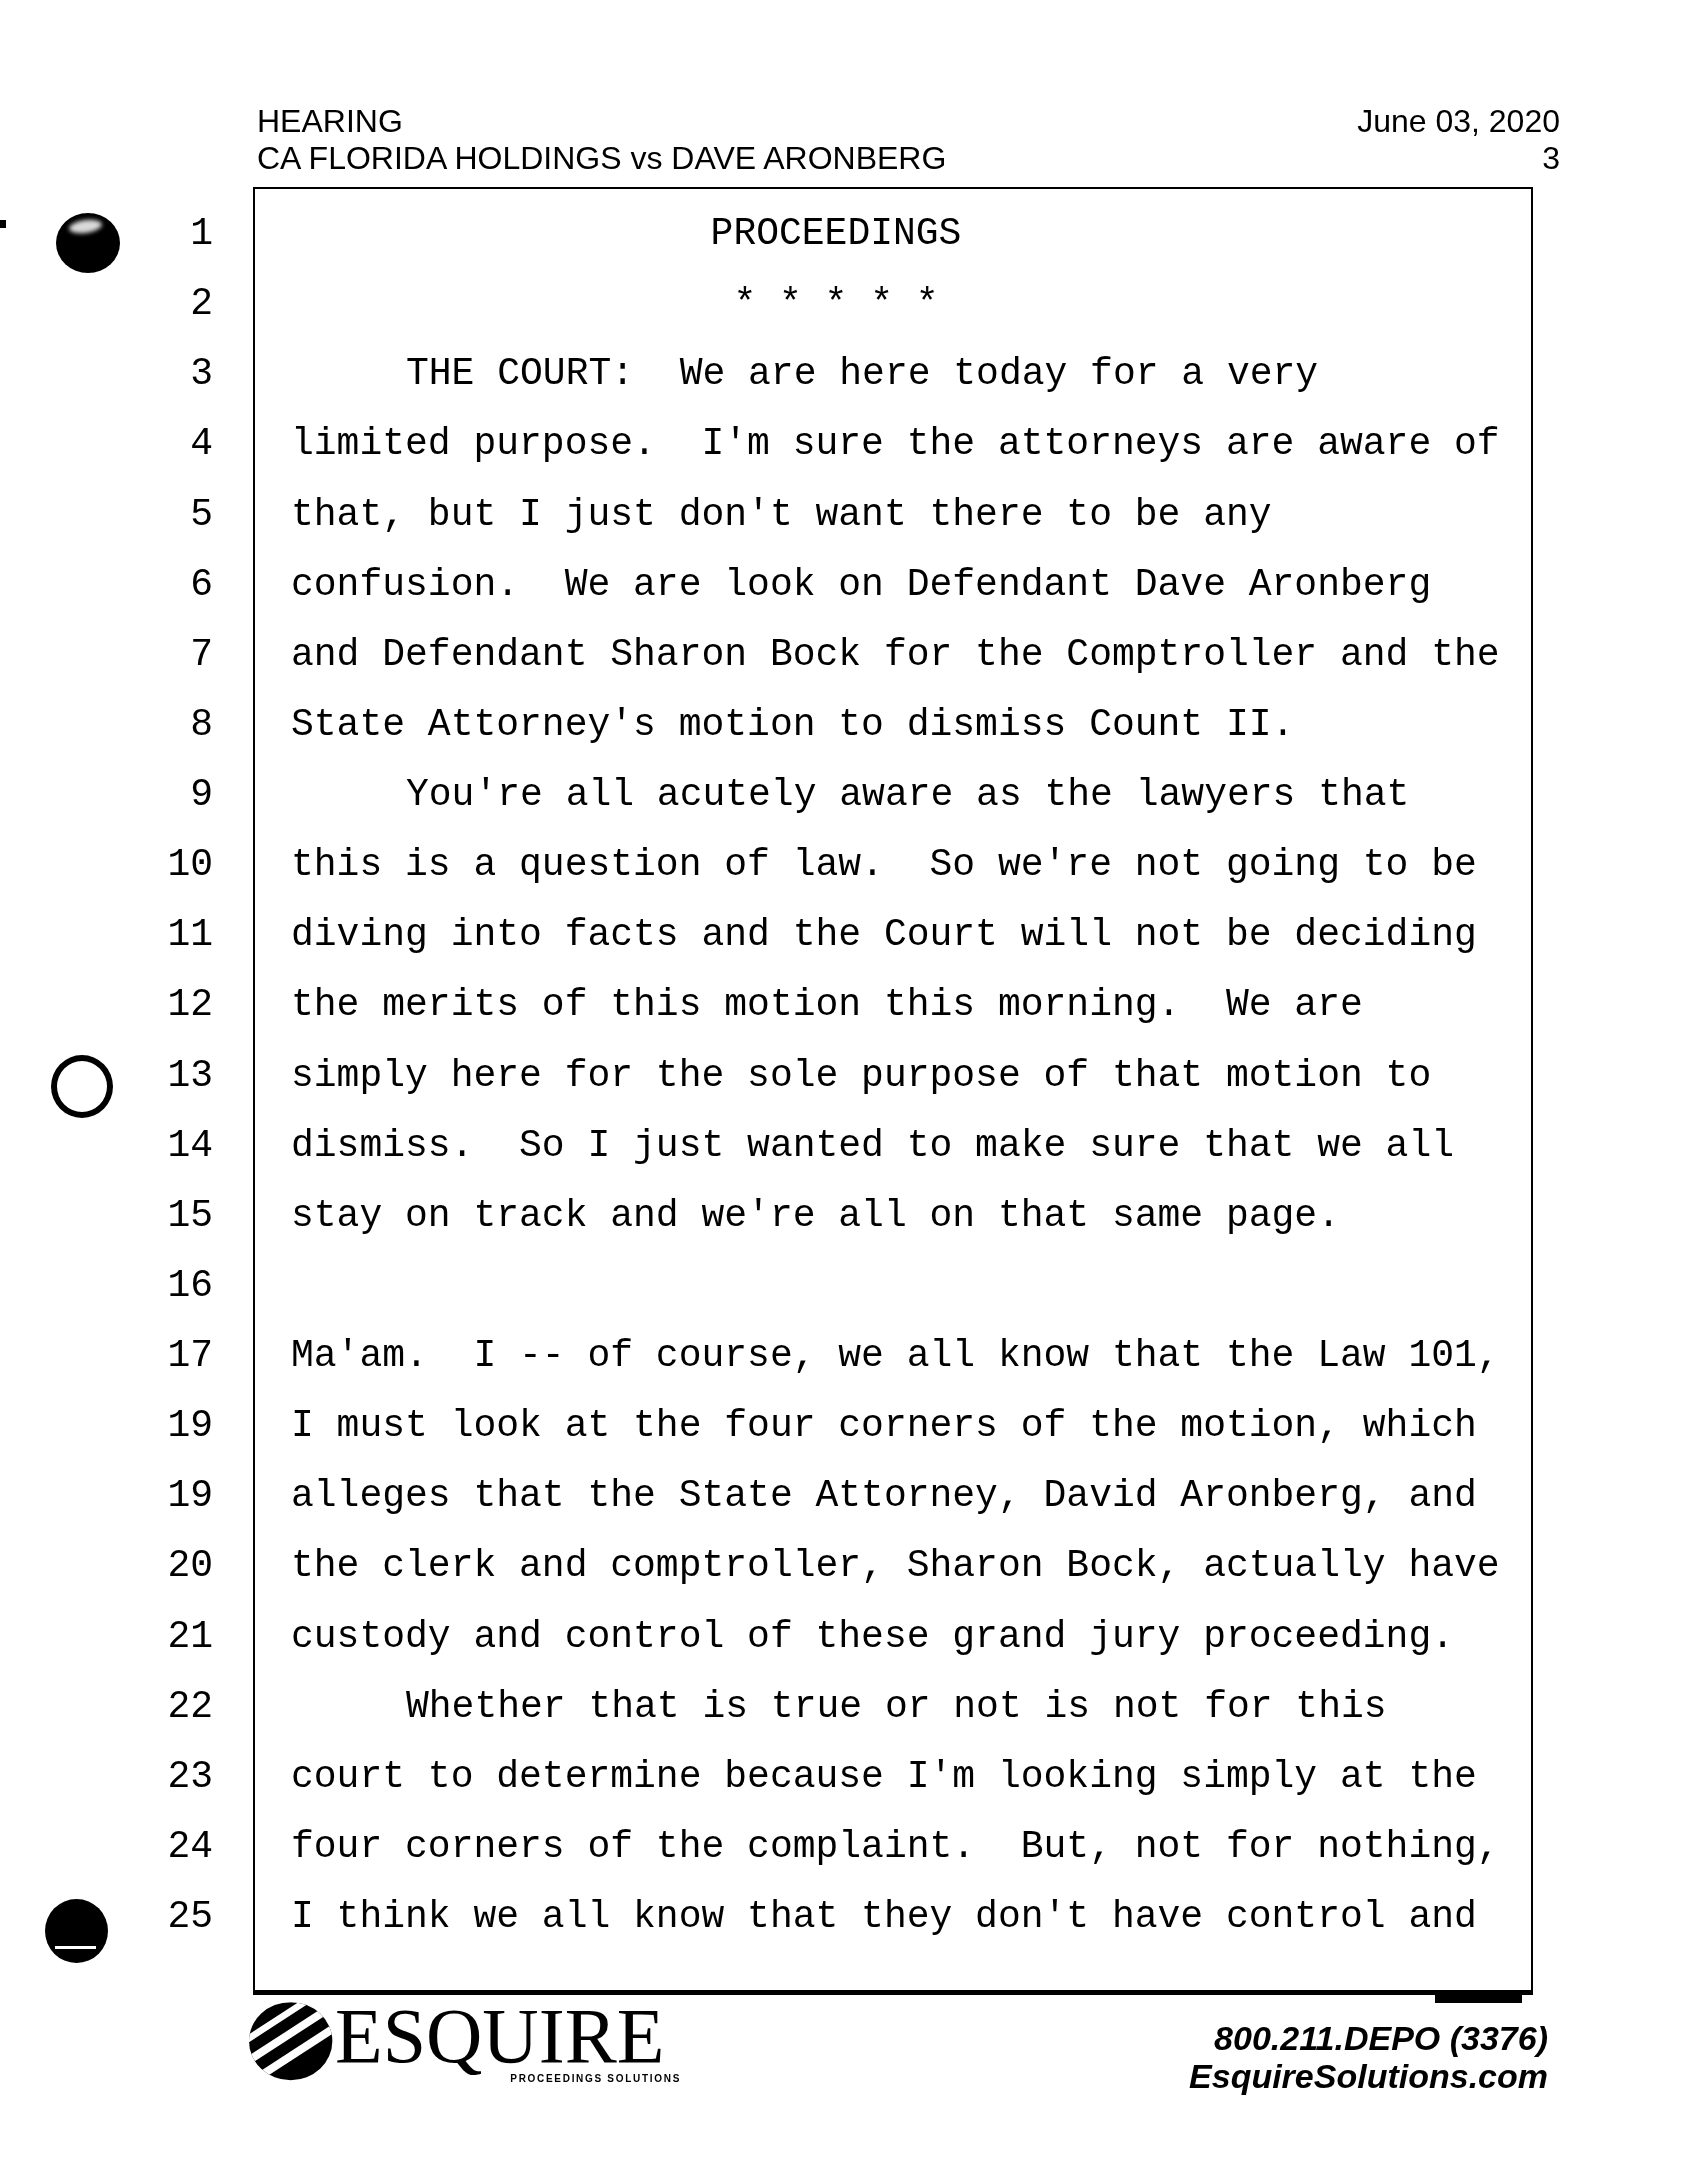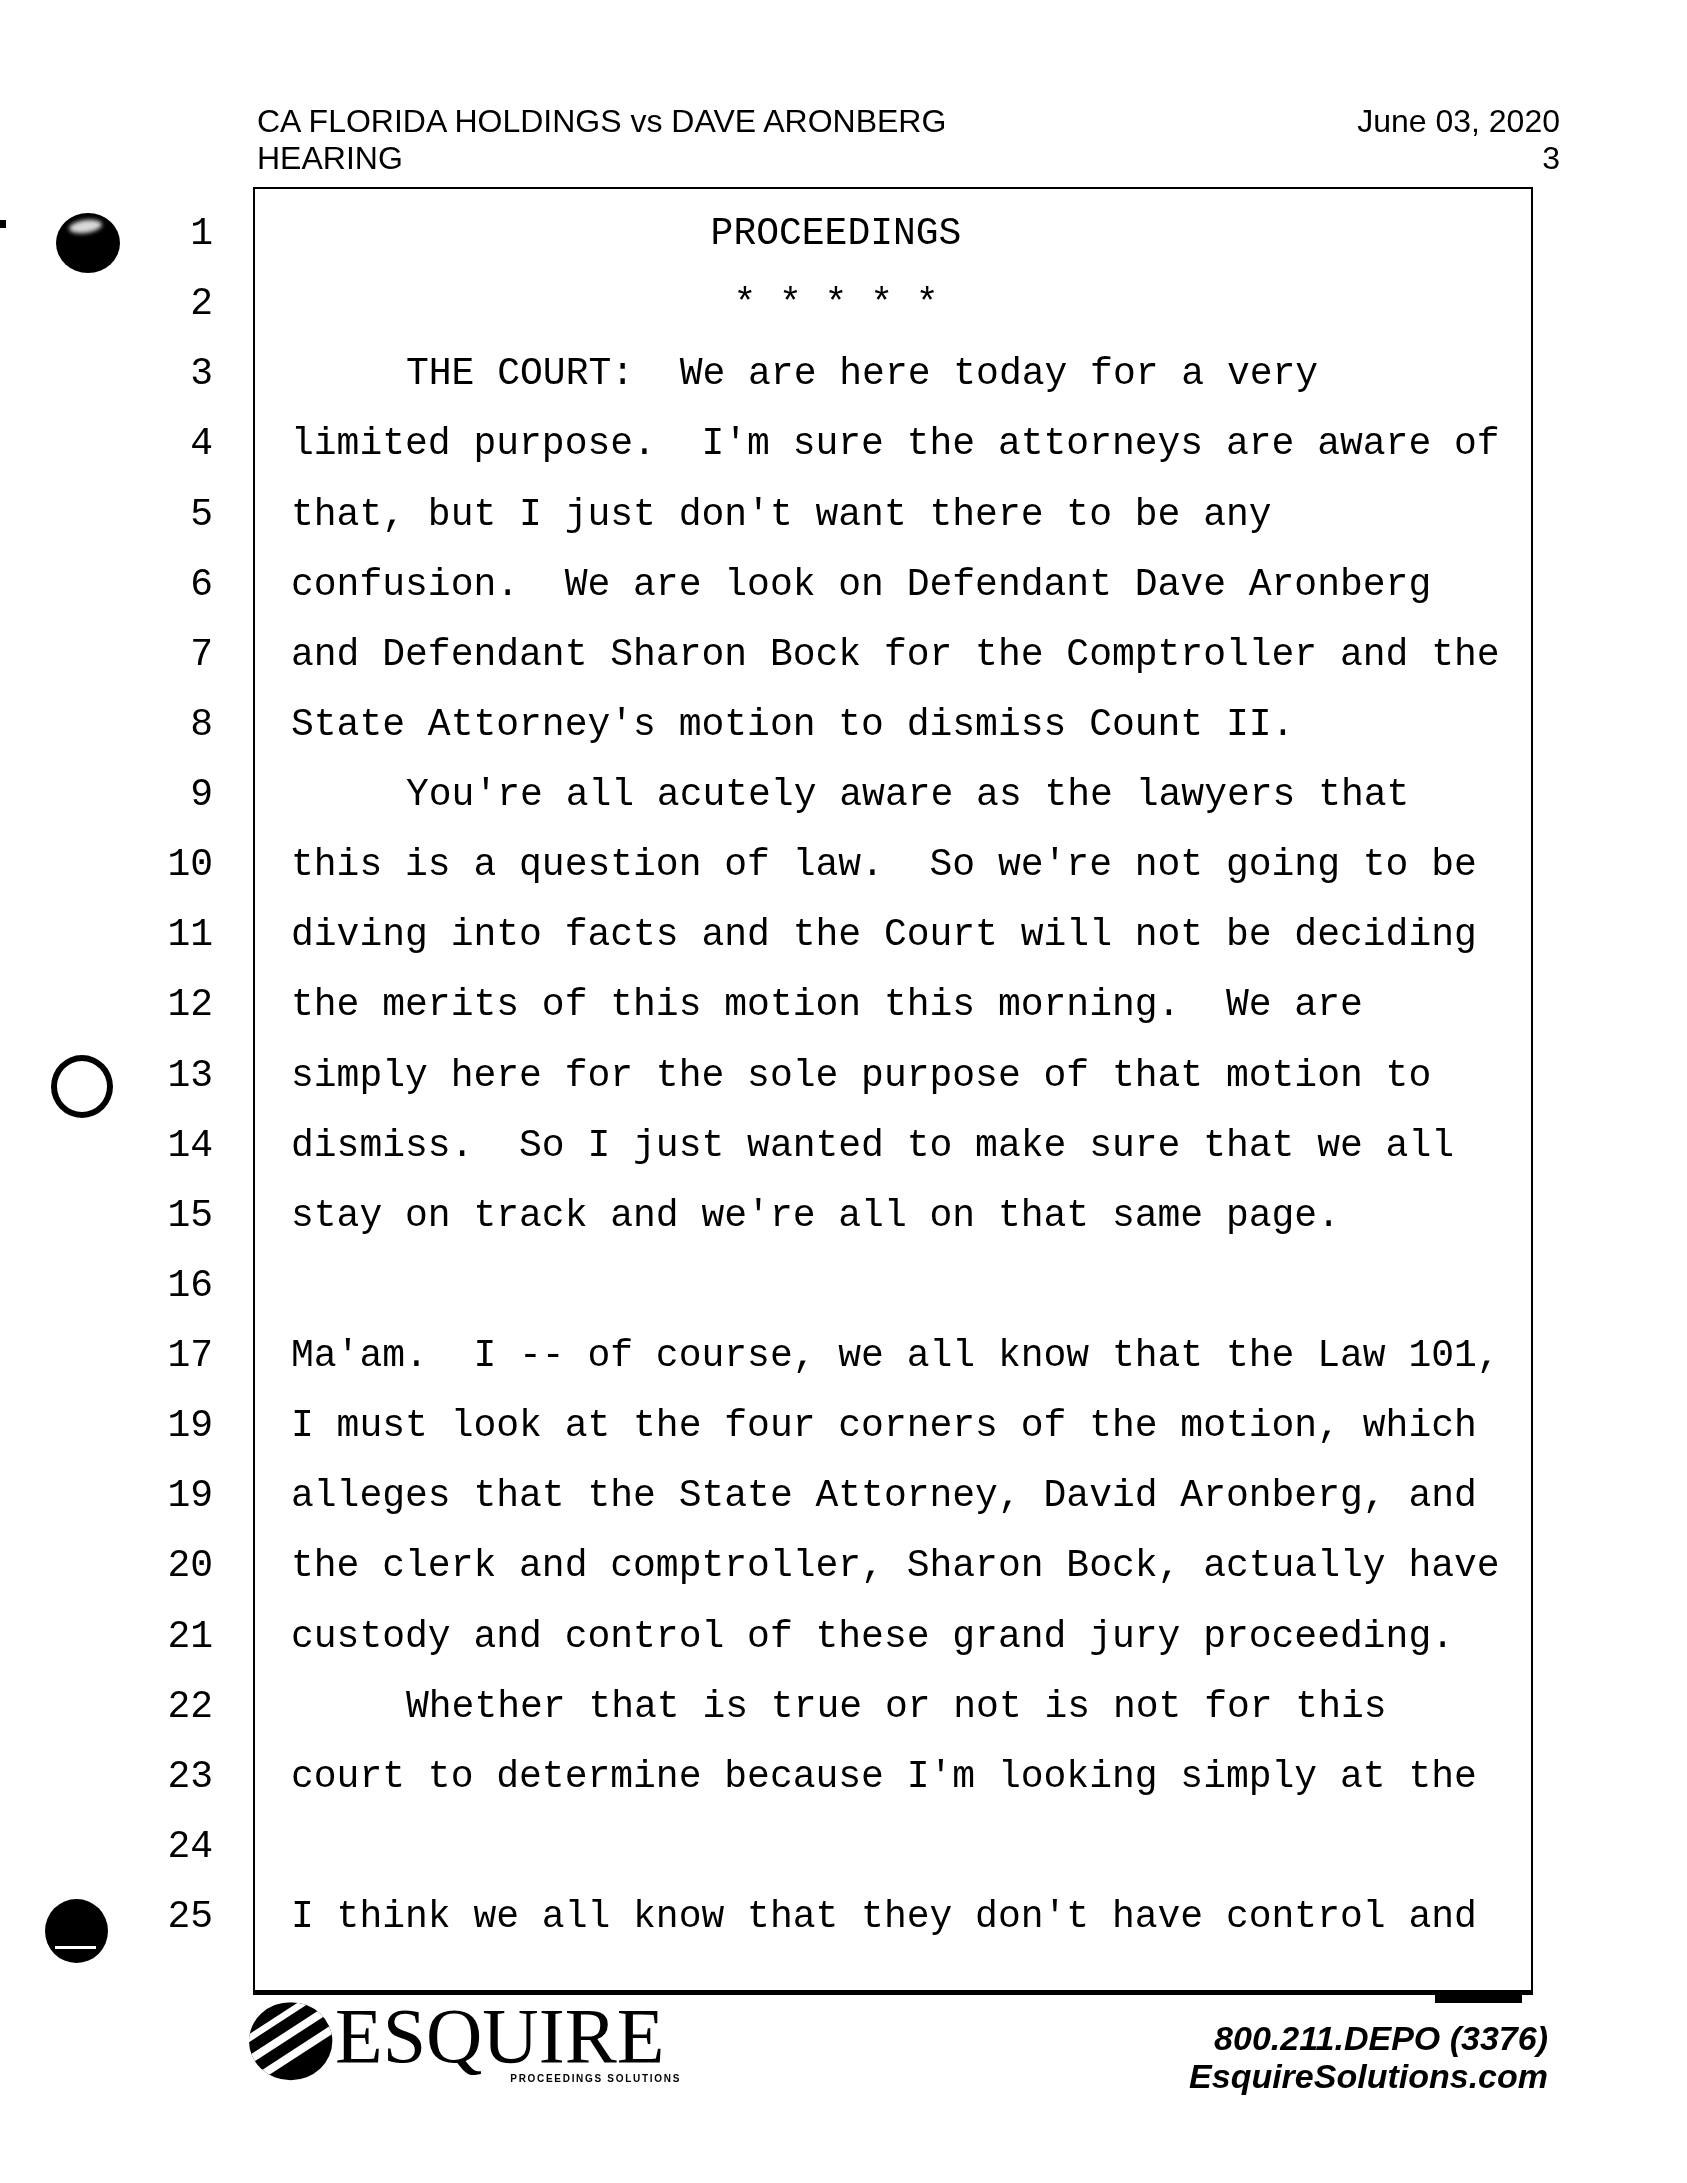--- a/index.html
+++ b/index.html
@@ -76,22 +76,22 @@
 <body>
 
 <div class="page">
 
   <div class="punch punch-top"></div>
   <div class="punch punch-mid"></div>
   <div class="punch punch-bot"></div>
   <div class="speck"></div>
 
   <div class="hdr hdr-left">
+    <div>HEARING</div>
     <div>CA FLORIDA HOLDINGS vs DAVE ARONBERG</div>
-    <div>HEARING</div>
   </div>
   <div class="hdr hdr-right">
     <div>June 03, 2020</div>
     <div>3</div>
   </div>
 
   <div class="textbox"></div>
   <div class="artifact-bar"></div>
   <div id="lines">
       <div class="row" style="top: 215px;">
@@ -180,20 +180,21 @@
       <div class="row" style="top: 1688px; padding-left: 20px;">
         <span class="num">22</span>
         <span class="txt indent">Whether that is true or not is not for this</span>
       </div>
       <div class="row" style="top: 1758px; padding-left: 23px;">
         <span class="num">23</span>
         <span class="txt">court to determine because I'm looking simply at the</span>
       </div>
       <div class="row" style="top: 1828px;">
         <span class="num">24</span>
+        <span class="txt">four corners of the complaint.  But, not for nothing,</span>
       </div>
       <div class="row" style="top: 1898px;">
         <span class="num">25</span>
         <span class="txt">I think we all know that they don't have control and</span>
       </div>
     </div>
 
   <svg class="logo-mark" viewBox="0 0 127 119" aria-hidden="true">
     <defs>
         <clipPath id="sphereClip">

